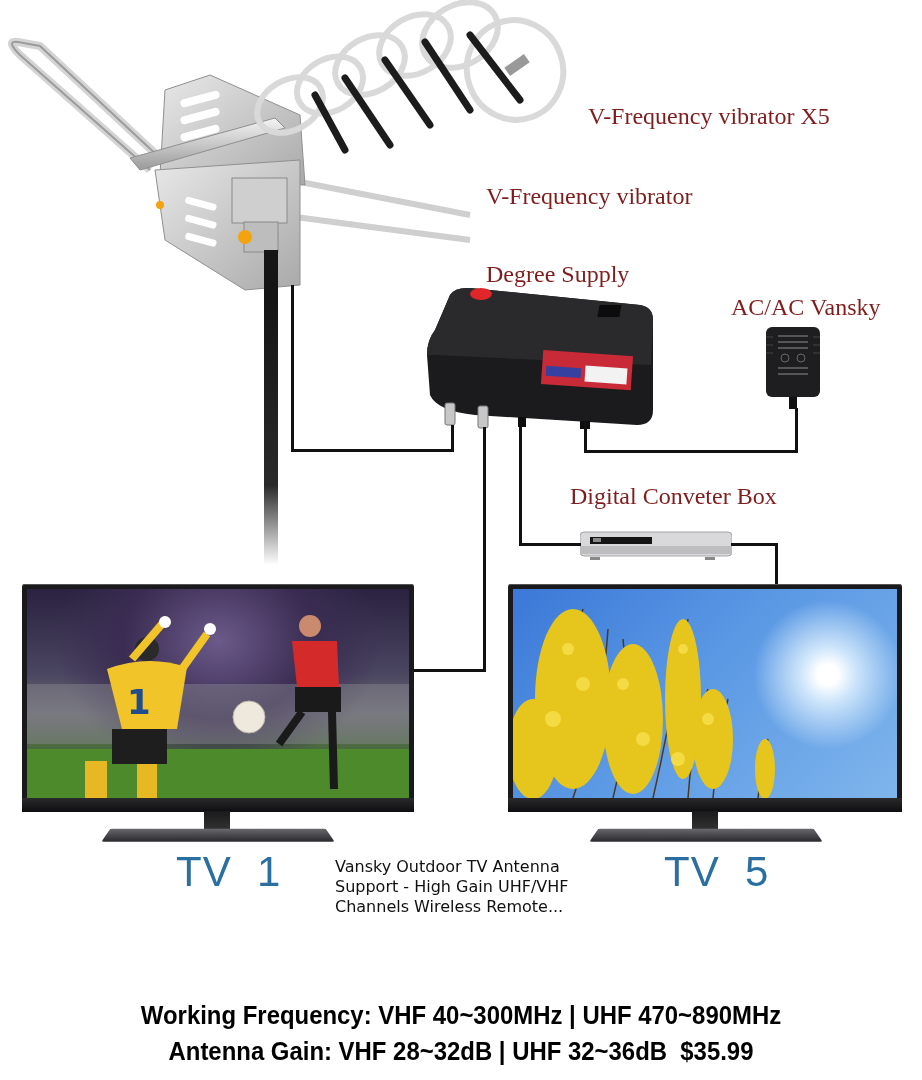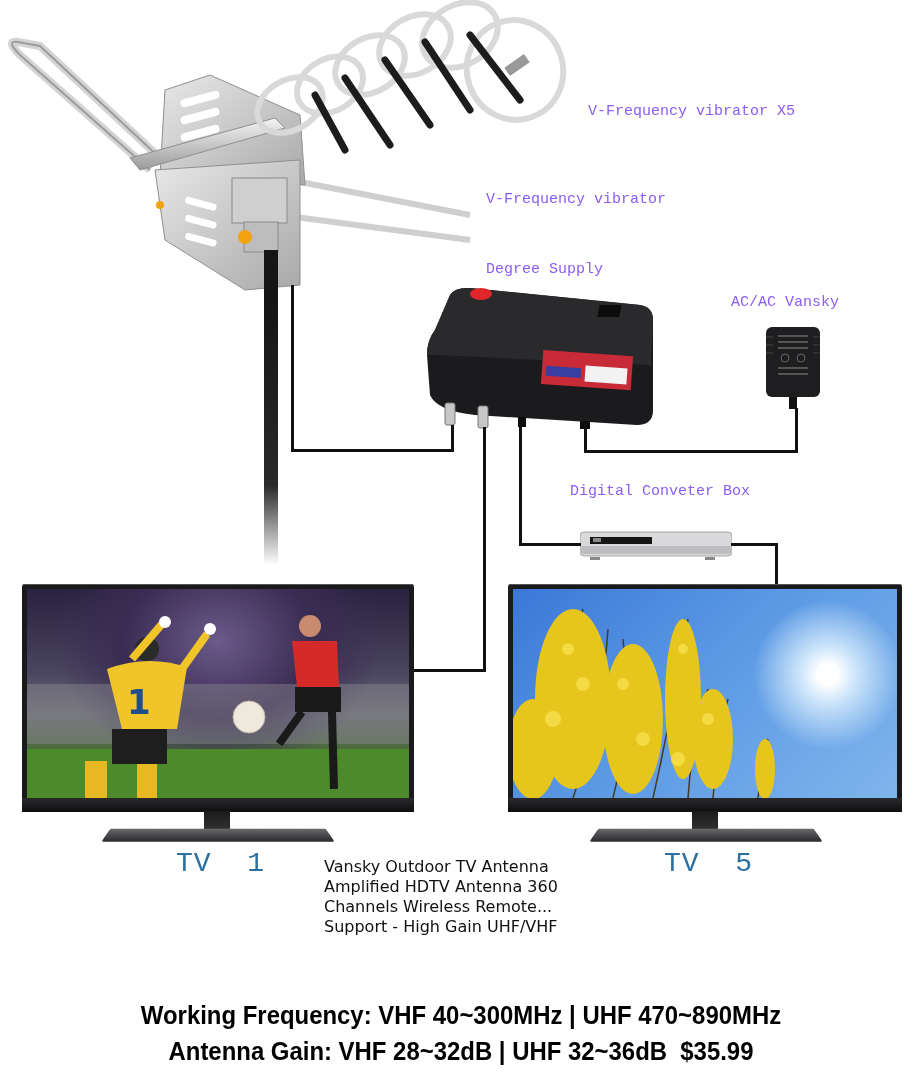--- a/index.html
+++ b/index.html
@@ -1,22 +1,22 @@
 <!DOCTYPE html>
 <html><head>
 <meta charset="utf-8">
 <style>
   html, body { margin:0; padding:0; background:#ffffff; }
   body { width:922px; height:1080px; position:relative; overflow:hidden; font-family:"DejaVu Sans", sans-serif; }
   .abs { position:absolute; }
-  .lbl { position:absolute; color:#8b5cf6; font-family:Liberation Mono, monospace; font-size:15px; white-space:nowrap; }
-  .tvlbl { position:absolute; color:#2a6fa0; font-family:Liberation Mono, monospace; font-size:28px; white-space:pre; letter-spacing:1px; }
+  .lbl { position:absolute; color:#7f1d1d; font-family:Liberation Serif, serif; font-size:24px; white-space:nowrap; }
+  .tvlbl { position:absolute; color:#2a6fa0; font-family:Liberation Sans, sans-serif; font-size:42px; white-space:pre; letter-spacing:1px; }
   .wire { position:absolute; background:#111; }
   .desc { position:absolute; left:324px; top:857px; font-family:"DejaVu Sans", sans-serif; font-size:16px; line-height:20px; color:#111; }
-  .desc div { white-space:nowrap; }
+  .desc div { white-space:nowrap;margin-left:11px; }
   .spec { position:absolute; left:0; width:922px; text-align:center; font-family:"Liberation Sans", sans-serif; font-weight:bold; font-size:26px; color:#000; white-space:pre; transform:scaleX(0.92); }
   
   .tv { position:absolute; background:#1a1a1c; border-radius:3px; box-shadow:0 1px 0 #555 inset; }
   .tv .screen { position:absolute; left:5px; top:5px; right:5px; bottom:14px; overflow:hidden; }
   .tv .chin { position:absolute; left:0; right:0; bottom:0; height:14px; background:linear-gradient(#2a2a2c,#0e0e10); }
   .neck { position:absolute; background:linear-gradient(#1a1a1a,#333); }
   .base { position:absolute; background:linear-gradient(#6a6a6e,#2a2a2e); border-radius:2px; transform:perspective(60px) rotateX(20deg); }
 </style>
 </head>
 <body>
@@ -75,21 +75,21 @@
     </g>
     <rect x="505" y="60" width="24" height="10" fill="#999" transform="rotate(-35 517 65)"></rect>
 
     <rect x="264" y="250" width="14" height="50" fill="#151515"></rect>
   </svg>
 </div>
 
 <div class="abs" style="left:264px;top:300px;width:14px;height:265px;background:linear-gradient(#151515 0%,#2a2a2a 70%,rgba(40,40,40,0) 100%);"></div>
 
 <div class="lbl" style="left:588px;top:103px;">V-Frequency vibrator X5</div>
-<div class="lbl" style="left:486px;top:191px;text-align:center;">V-Frequency vibrator</div>
+<div class="lbl" style="left:486px;top:183px;text-align:center;">V-Frequency vibrator</div>
 <div class="lbl" style="left:486px;top:261px;">Degree Supply</div>
 <div class="lbl" style="left:731px;top:294px;">AC/AC Vansky</div>
 <div class="lbl" style="left:570px;top:483px;">Digital Conveter Box</div>
 
 <div class="abs" style="left:425px;top:285px;width:230px;height:150px;">
   <svg width="230" height="150" viewBox="0 0 230 150">
     <path d="M25 10 Q30 2 45 3 L215 20 Q228 22 228 35 L228 125 Q228 140 212 140 L50 130 Q12 126 5 110 L2 70 Q2 55 10 45 Z" fill="#1b1b1d"></path>
     <path d="M25 10 Q30 2 45 3 L215 20 Q228 22 228 35 L226 80 L10 70 L2 70 Q2 55 10 45 Z" fill="#2a2a2c"></path>
     <ellipse cx="56" cy="9" rx="11" ry="6" fill="#e0262b"></ellipse>
     <rect x="178" y="20" width="22" height="12" fill="#0c0c0c" transform="skewX(-10)"></rect>
@@ -228,19 +228,18 @@
   <div class="chin"></div>
 </div>
 <div class="neck" style="left:692px;top:811px;width:26px;height:20px;"></div>
 <div class="base" style="left:594px;top:828px;width:224px;height:14px;"></div>
 
 <div class="tvlbl" style="left:176px;top:848px;">TV  1</div>
 <div class="tvlbl" style="left:664px;top:848px;">TV  5</div>
 
 <div class="desc">
   <div>Vansky Outdoor TV Antenna</div>
-  <div>Amplified HDTV Antenna 360</div>
+  <div>Support - High Gain UHF/VHF</div>
   <div>Channels Wireless Remote...</div>
-  <div>Support - High Gain UHF/VHF</div>
 </div>
 
 <div class="spec" style="top:1000px;">Working Frequency: VHF 40~300MHz | UHF 470~890MHz</div>
 <div class="spec" style="top:1036px;">Antenna Gain: VHF 28~32dB | UHF 32~36dB  $35.99</div>
 
 </body></html>

